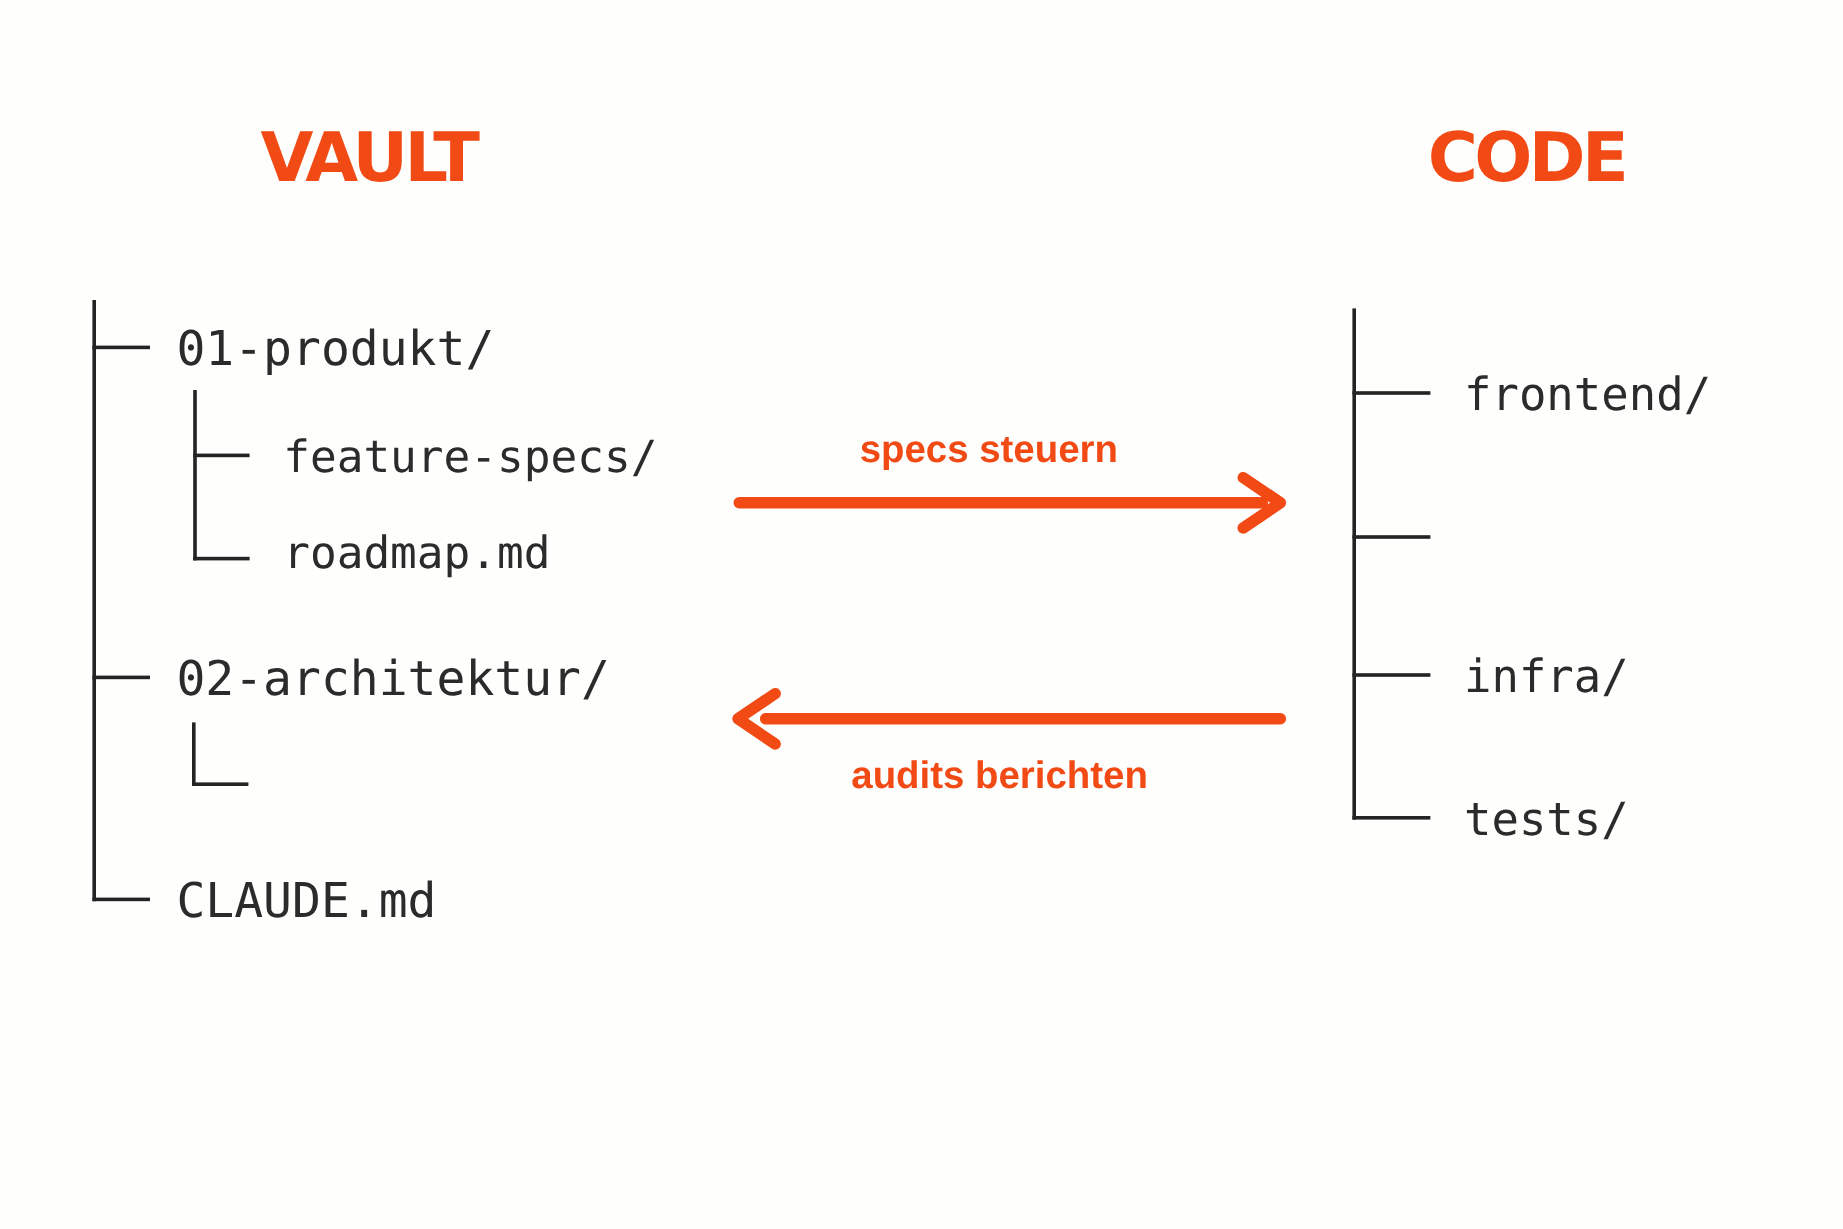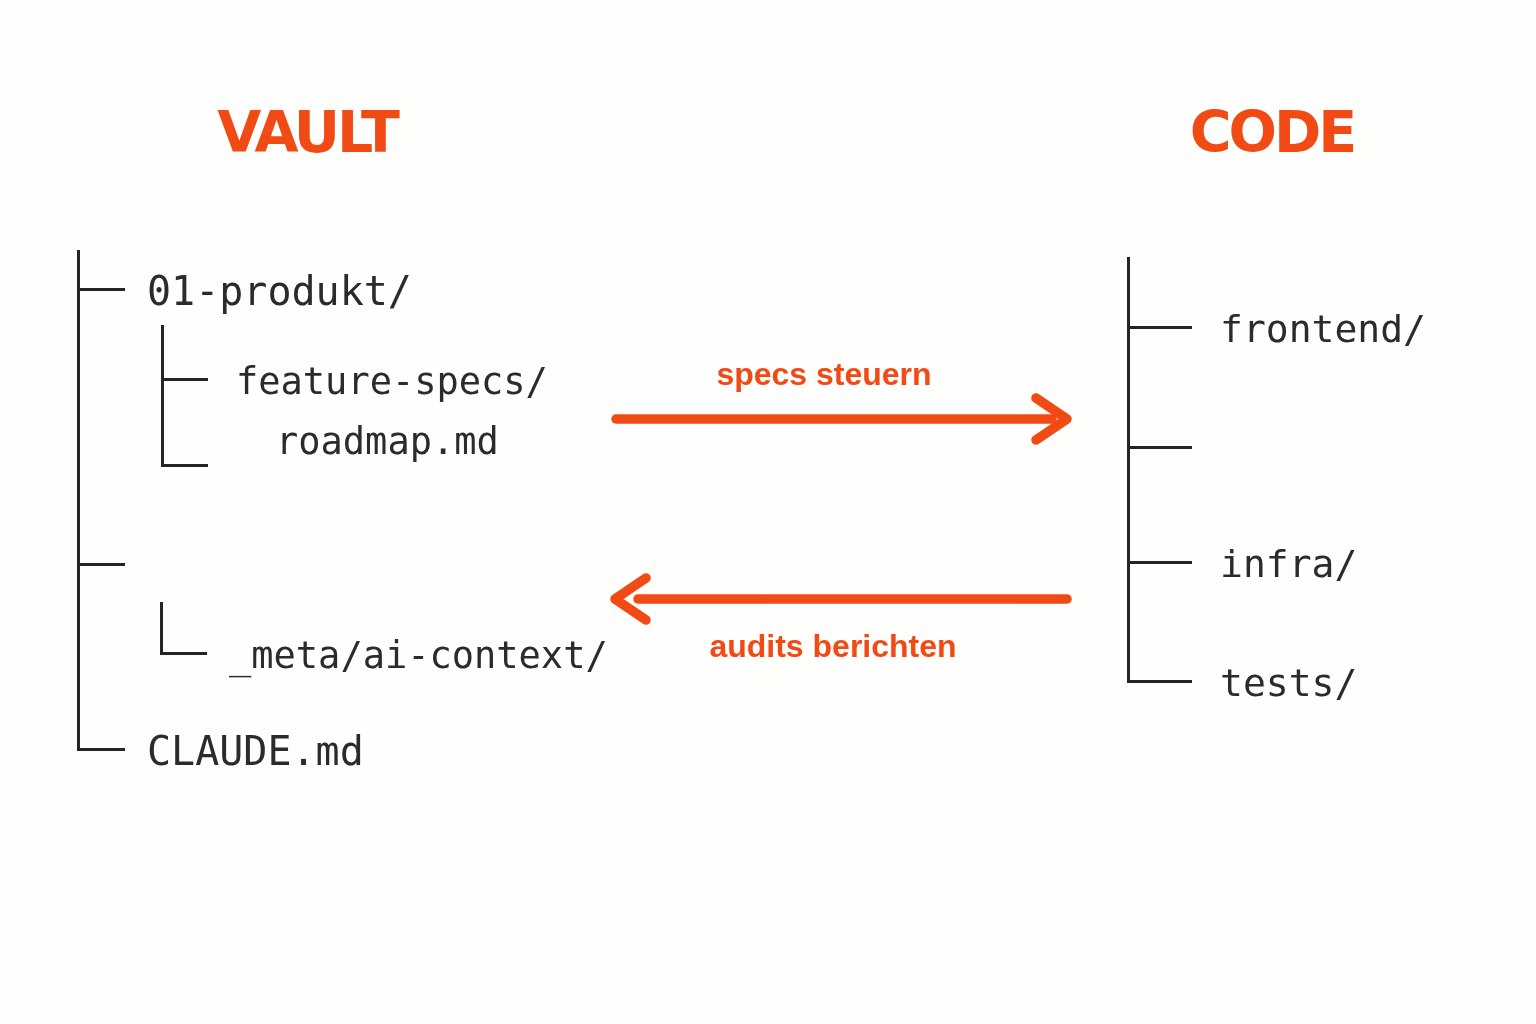--- a/index.html
+++ b/index.html
@@ -70,22 +70,22 @@
   <div class="ln" style="left:161px; top:325px; width:3px;  height:142px;"></div>
   <div class="ln" style="left:161px; top:378px; width:47px; height:3px;"></div>
   <div class="ln" style="left:161px; top:464px; width:47px; height:3px;"></div>
   <div class="ln" style="left:77px;  top:563px; width:48px; height:3px;"></div>
   <div class="ln" style="left:160px; top:602px; width:3px;  height:53px;"></div>
   <div class="ln" style="left:160px; top:652px; width:47px; height:3px;"></div>
   <div class="ln" style="left:77px;  top:748px; width:48px; height:3px;"></div>
 
   <div class="node lvl1" style="left:147px; top:291px;">01-produkt/</div>
   <div class="node lvl2" style="left:236px; top:381px;">feature-specs/</div>
-  <div class="node lvl2" style="left:236px; top:441px;margin-left:40px;">roadmap.md</div>
-  <div class="node lvl2" style="left:229px; top:655px;">_meta/ai-context/</div>
+  <div class="node lvl2" style="left:236px; top:461px;">roadmap.md</div>
+  <div class="node lvl1" style="left:147px; top:566px;">02-architektur/</div>
   <div class="node lvl1" style="left:147px; top:751px;">CLAUDE.md</div>
 
   <div class="ln" style="left:1127px; top:257px; width:3px;  height:426px;"></div>
   <div class="ln" style="left:1127px; top:326px; width:65px; height:3px;"></div>
   <div class="ln" style="left:1127px; top:446px; width:65px; height:3px;"></div>
   <div class="ln" style="left:1127px; top:561px; width:65px; height:3px;"></div>
   <div class="ln" style="left:1127px; top:680px; width:65px; height:3px;"></div>
 
   <div class="node rnode" style="left:1220px; top:329px;">frontend/</div>
   <div class="node rnode" style="left:1220px; top:564px;">infra/</div>

